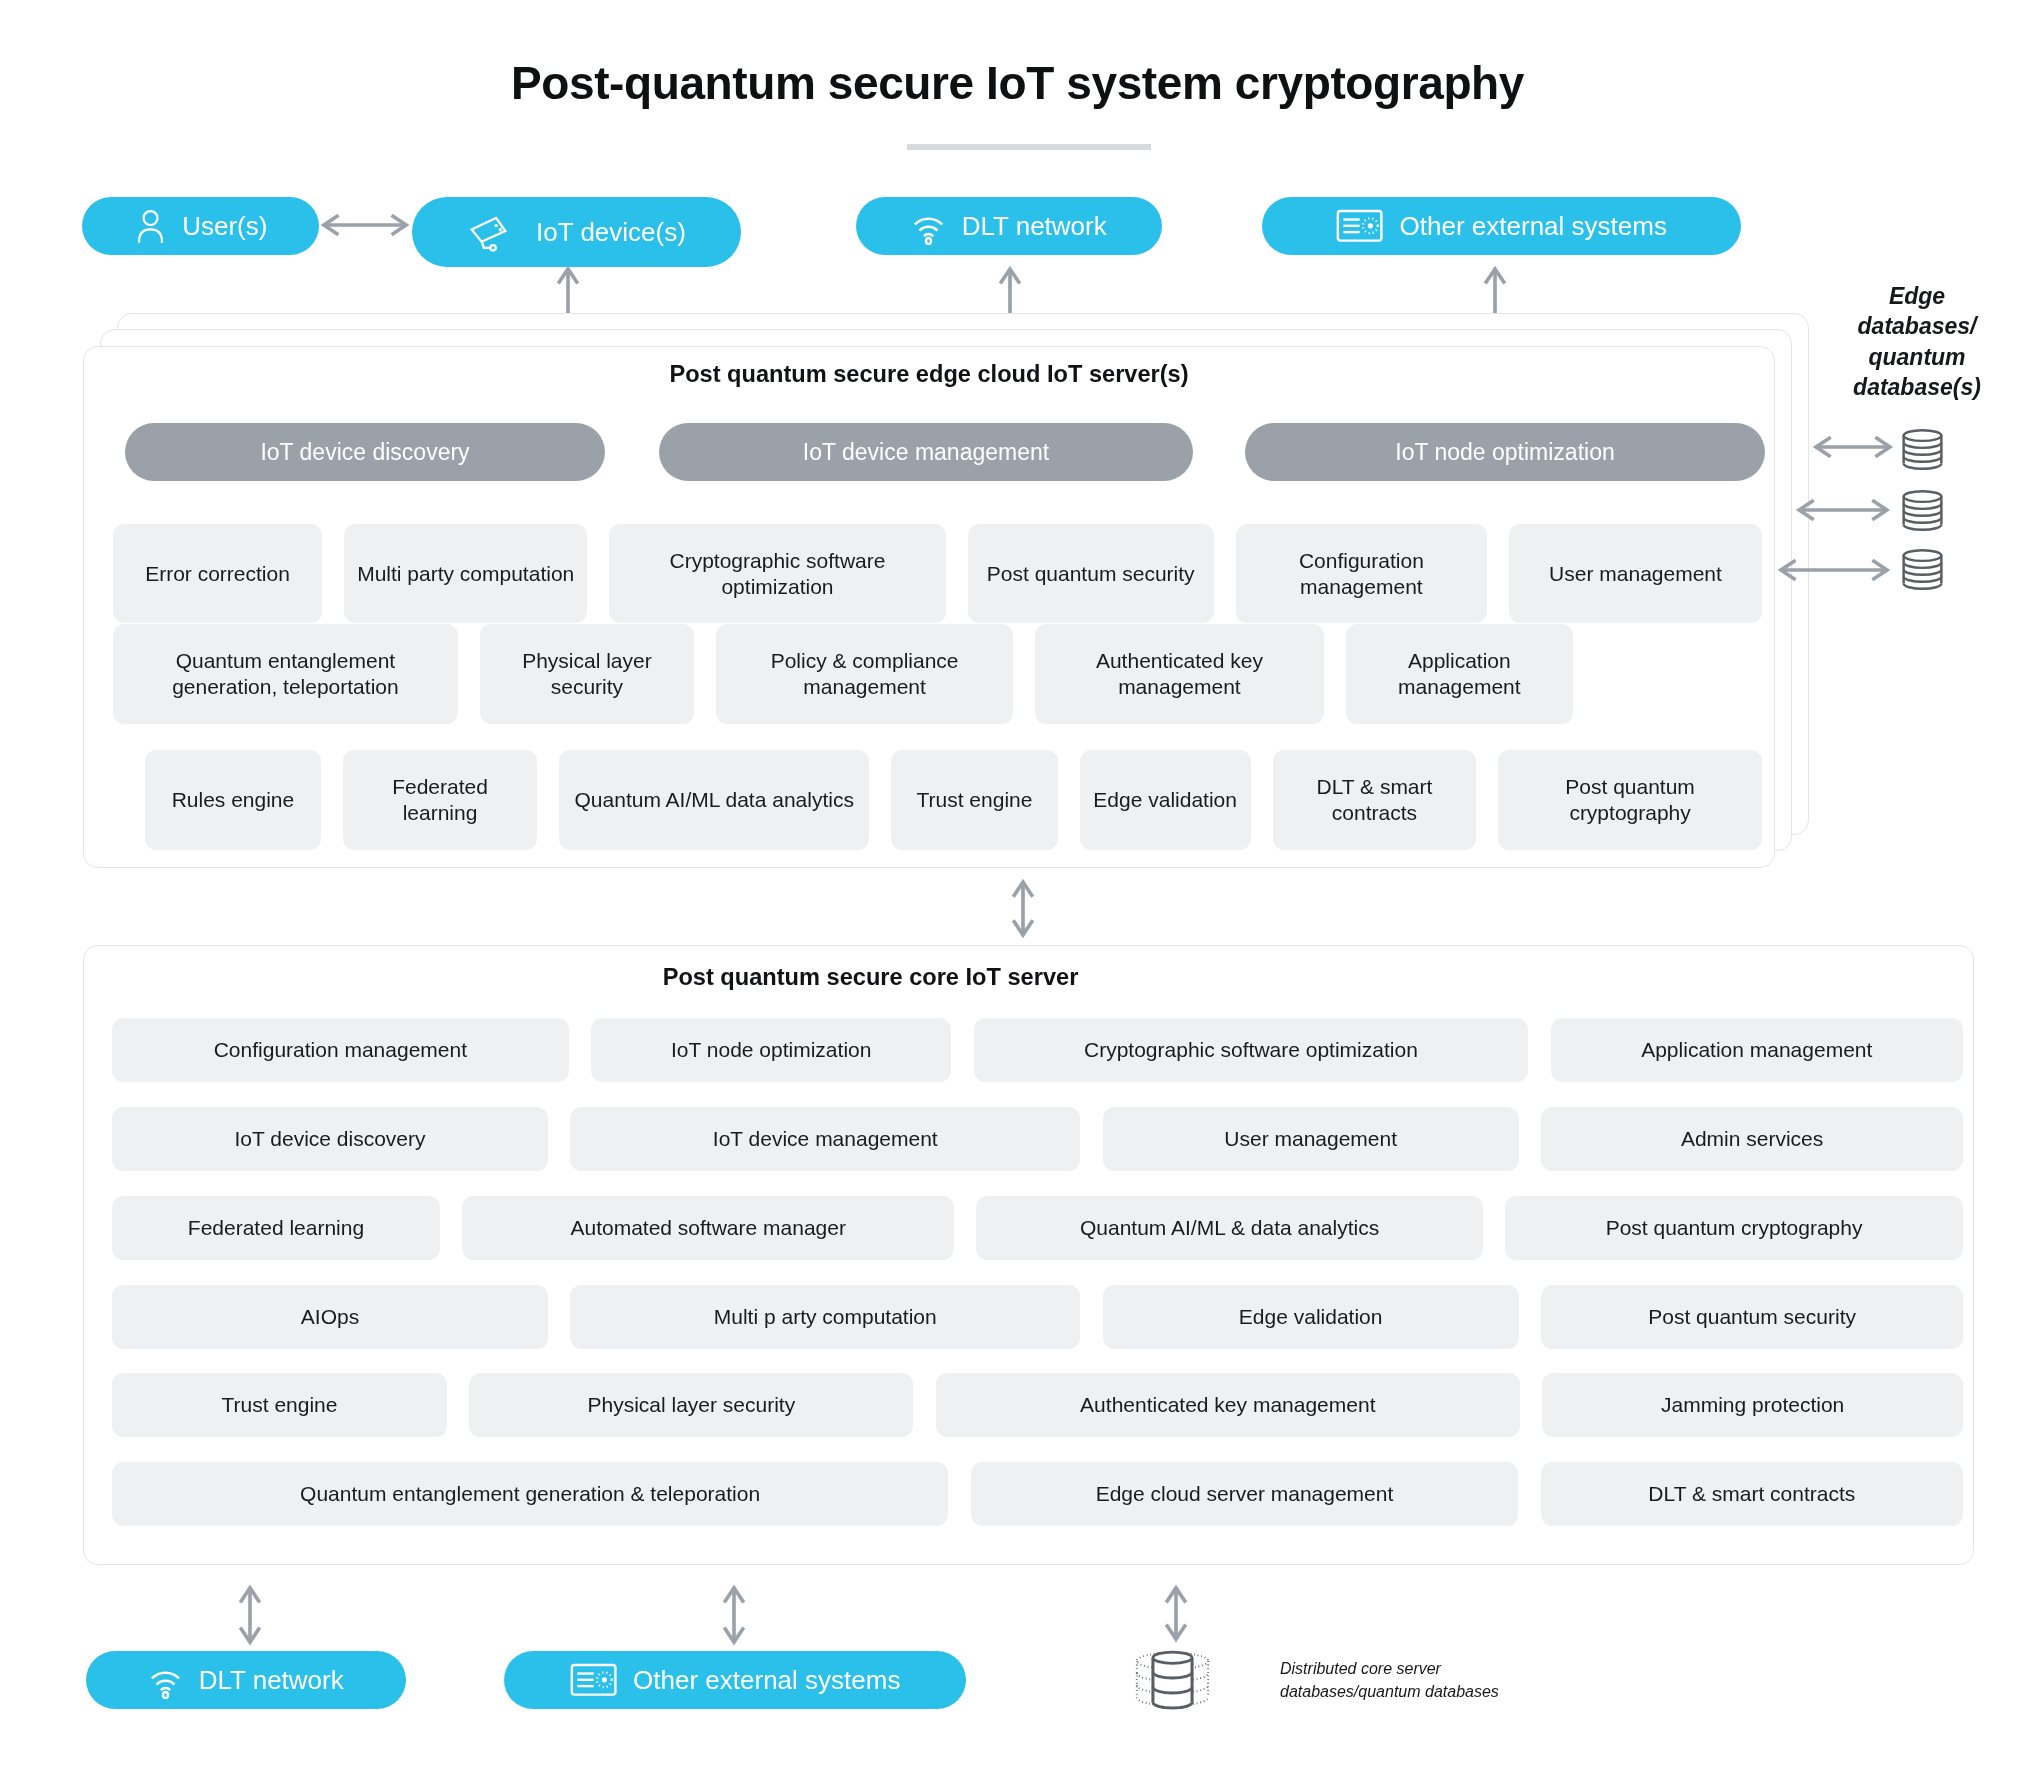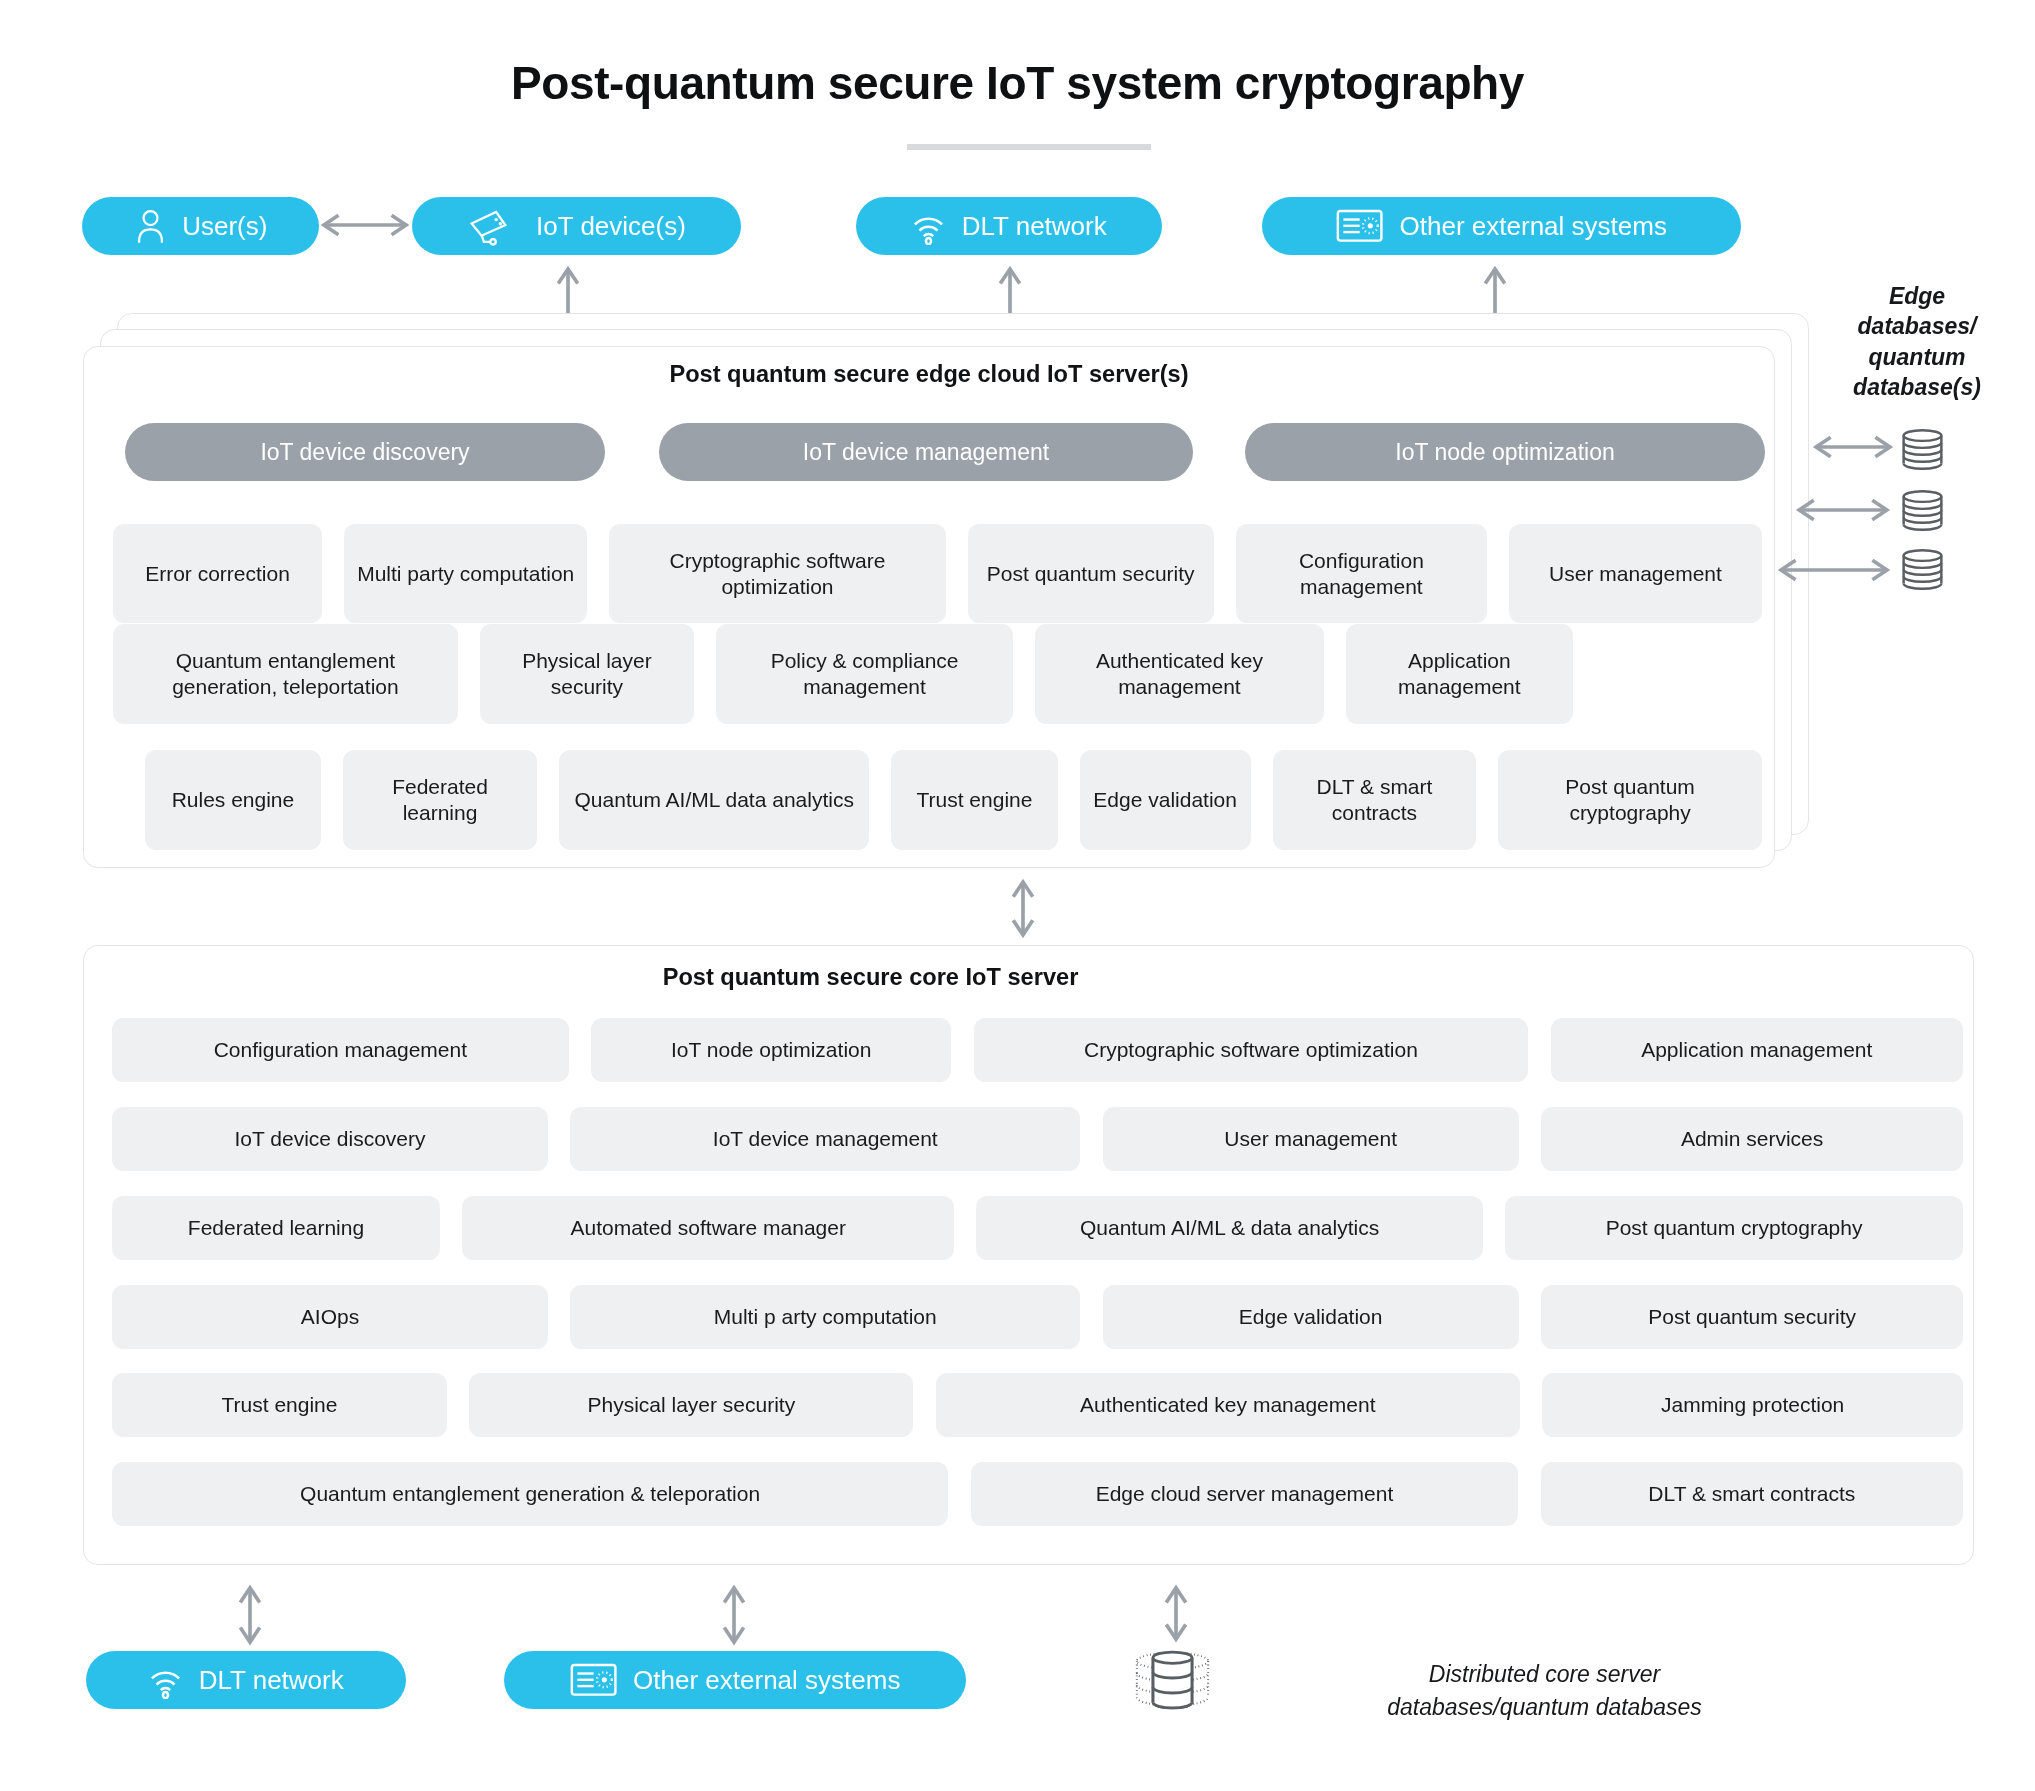--- a/index.html
+++ b/index.html
@@ -28,21 +28,21 @@
   .erow{gap:22px;}
   .crow{gap:22.4px;}
   .ebox,.cbox{background:#eff0f2;border-radius:11.4px;display:flex;align-items:center;justify-content:center;text-align:center;font-size:21px;line-height:1.22;color:#1a1b1d;padding:0 11.4px;box-sizing:border-box;}
 
   
   .arr line,.arr polyline{stroke:#9ba1a8;stroke-width:9;fill:none;}
   .arr{position:absolute;}
 
   
   .side-label{font-style:italic;font-size:23px;line-height:1.32;text-align:center;color:#17181a;}
-  .db-caption{font-style:italic;font-size:23px;line-height:1.42;text-align:center;color:#17181a;}
+  .db-caption{font-style:italic;font-size:16px;line-height:1.42;text-align:left;color:#17181a;margin-left:41px;}
 
   .dbicon{position:absolute;}
 </style>
 </head>
 <body>
 
 <div class="abs main-title">Post-quantum secure IoT system cryptography</div>
 <div class="abs title-underline"></div>
 
 <div class="abs cyan-pill" style="left:82px;top:197px;width:237px;height:58px;">
@@ -52,21 +52,21 @@
   </svg>
   <span>User(s)</span>
 </div>
 
 <svg class="arr" style="left:319px;top:212px;" width="92" height="26" viewBox="0 0 227 64">
   <line x1="12" y1="32" x2="215" y2="32"></line>
     <polyline points="48,8 12,32 48,56"></polyline>
     <polyline points="179,8 215,32 179,56"></polyline>
 </svg>
 
-<div class="abs cyan-pill" style="left:412px;top:197px;width:329px;height:58px;gap:23px;">
+<div class="abs cyan-pill" style="left:412px;top:197px;width:329px;height:70px;gap:23px;">
   <svg width="46" height="39" viewBox="0 0 120 100" fill="none" stroke="#ffffff" stroke-width="6">
     <path d="M12,42 L76,12 L100,46 L38,74 Z"></path>
     <circle cx="76" cy="32" r="4.5" fill="#ffffff" stroke="none"></circle>
     <circle cx="87" cy="43" r="4.5" fill="#ffffff" stroke="none"></circle>
     <path d="M38,72 L44,90 L60,90"></path>
     <circle cx="68" cy="90" r="7"></circle>
   </svg>
   <span>IoT device(s)</span>
 </div>
 

